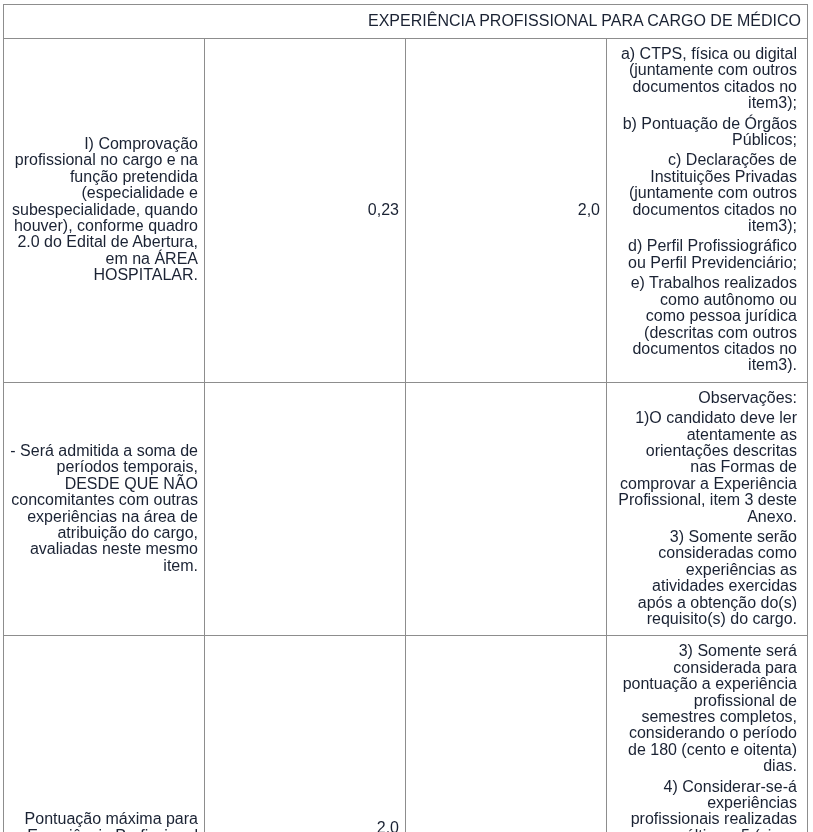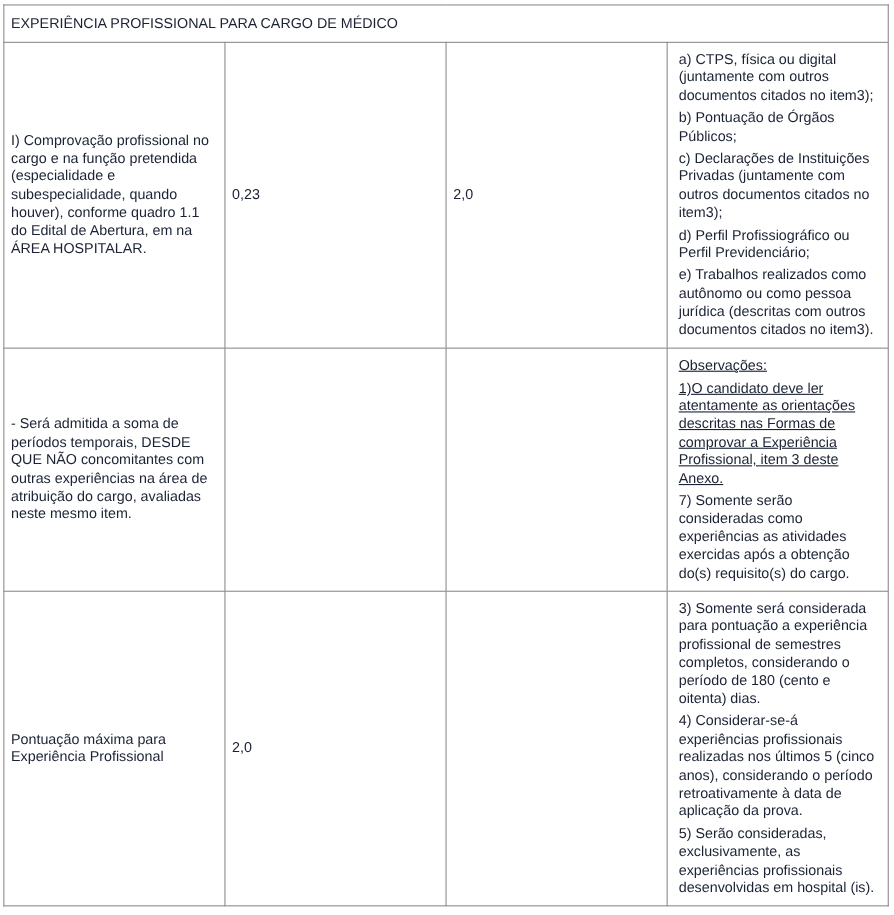--- a/index.html
+++ b/index.html
@@ -26,25 +26,26 @@
     border-collapse: collapse;
     table-layout: fixed;
     width: 805px;
     margin: 4px 0 0 3px;
     background: #ffffff;
   }
   table.grade td {
     border: 1px solid #8d8d8d;
     vertical-align: middle;
     padding: 3px 6px 4px 6px;
-    font-size: 13px;
+    font-size: 16px;
     line-height: 16.4px;
     color: #1a2233;
     word-wrap: break-word;
     overflow-wrap: break-word;
+    text-align: right;
   }
   td.col-a { width: 317px; }
   td.col-b { width: 117px; }
   td.col-c { width: 96px; }
   td.col-d { width: 273px; }
 
   td.title-cell {
     height: 26px;
     padding-top: 4px;
     padding-bottom: 4px;
@@ -57,55 +58,55 @@
   }
   td.top-align { vertical-align: top; padding-top: 5px; }
   td.mid-align { vertical-align: middle; }
 
   .r1 { height: 232px; }
   .r2 { height: 176px; }
   .r3 { height: 276px; }
 
   .para { margin: 4px; }
   .para + .para { margin-top: 0px; }
-  .u { text-decoration: underline; }
+  .u { }
   .blk { display: block; }
 </style>
 </head>
 <body>
 
 <div class="sheet">
   <table class="grade">
     <tbody>
       <tr>
         <td class="title-cell" colspan="4">EXPERIÊNCIA PROFISSIONAL PARA CARGO DE MÉDICO</td>
       </tr>
 
 
       <tr class="r1">
-        <td class="col-a mid-align">I) Comprovação profissional no cargo e na função pretendida (especialidade e subespecialidade, quando houver), conforme quadro 1.1 do Edital de Abertura, em na ÁREA HOSPITALAR.</td>
+        <td class="col-a mid-align">I) Comprovação profissional no cargo e na função pretendida (especialidade e subespecialidade, quando houver), conforme quadro 2.0 do Edital de Abertura, em na ÁREA HOSPITALAR.</td>
         <td class="col-b mid-align">0,23</td>
         <td class="col-c mid-align">2,0</td>
         <td class="col-d top-align">
           <p class="para">a) CTPS, física ou digital (juntamente com outros documentos citados no item3);</p>
           <p class="para">b) Pontuação de Órgãos Públicos;</p>
           <p class="para">c) Declarações de Instituições Privadas (juntamente com outros documentos citados no item3);</p>
           <p class="para">d) Perfil Profissiográfico ou Perfil Previdenciário;</p>
           <p class="para">e) Trabalhos realizados como autônomo ou como pessoa jurídica (descritas com outros documentos citados no item3).</p>
         </td>
       </tr>
 
       <tr class="r2">
         <td class="col-a mid-align">- Será admitida a soma de períodos temporais, DESDE QUE NÃO concomitantes com outras experiências na área de atribuição do cargo, avaliadas neste mesmo item.</td>
         <td class="col-b mid-align"></td>
         <td class="col-c mid-align"></td>
         <td class="col-d top-align">
           <p class="para u">Observações:</p>
           <p class="para u">1)O candidato deve ler atentamente as orientações descritas nas Formas de comprovar a Experiência Profissional, item 3 deste Anexo.</p>
-          <p class="para">7) Somente serão consideradas como experiências as atividades exercidas após a obtenção do(s) requisito(s) do cargo.</p>
+          <p class="para">3) Somente serão consideradas como experiências as atividades exercidas após a obtenção do(s) requisito(s) do cargo.</p>
         </td>
       </tr>
 
       <tr class="r3">
         <td class="col-a mid-align">Pontuação máxima para Experiência Profissional</td>
         <td class="col-b mid-align">2,0</td>
         <td class="col-c mid-align"></td>
         <td class="col-d top-align">
           <p class="para">3) Somente será considerada para pontuação a experiência profissional de semestres completos, considerando o período de 180 (cento e oitenta) dias.</p>
           <p class="para">4) Considerar-se-á experiências profissionais realizadas nos últimos 5 (cinco anos), considerando o período retroativamente à data de aplicação da prova.</p>

